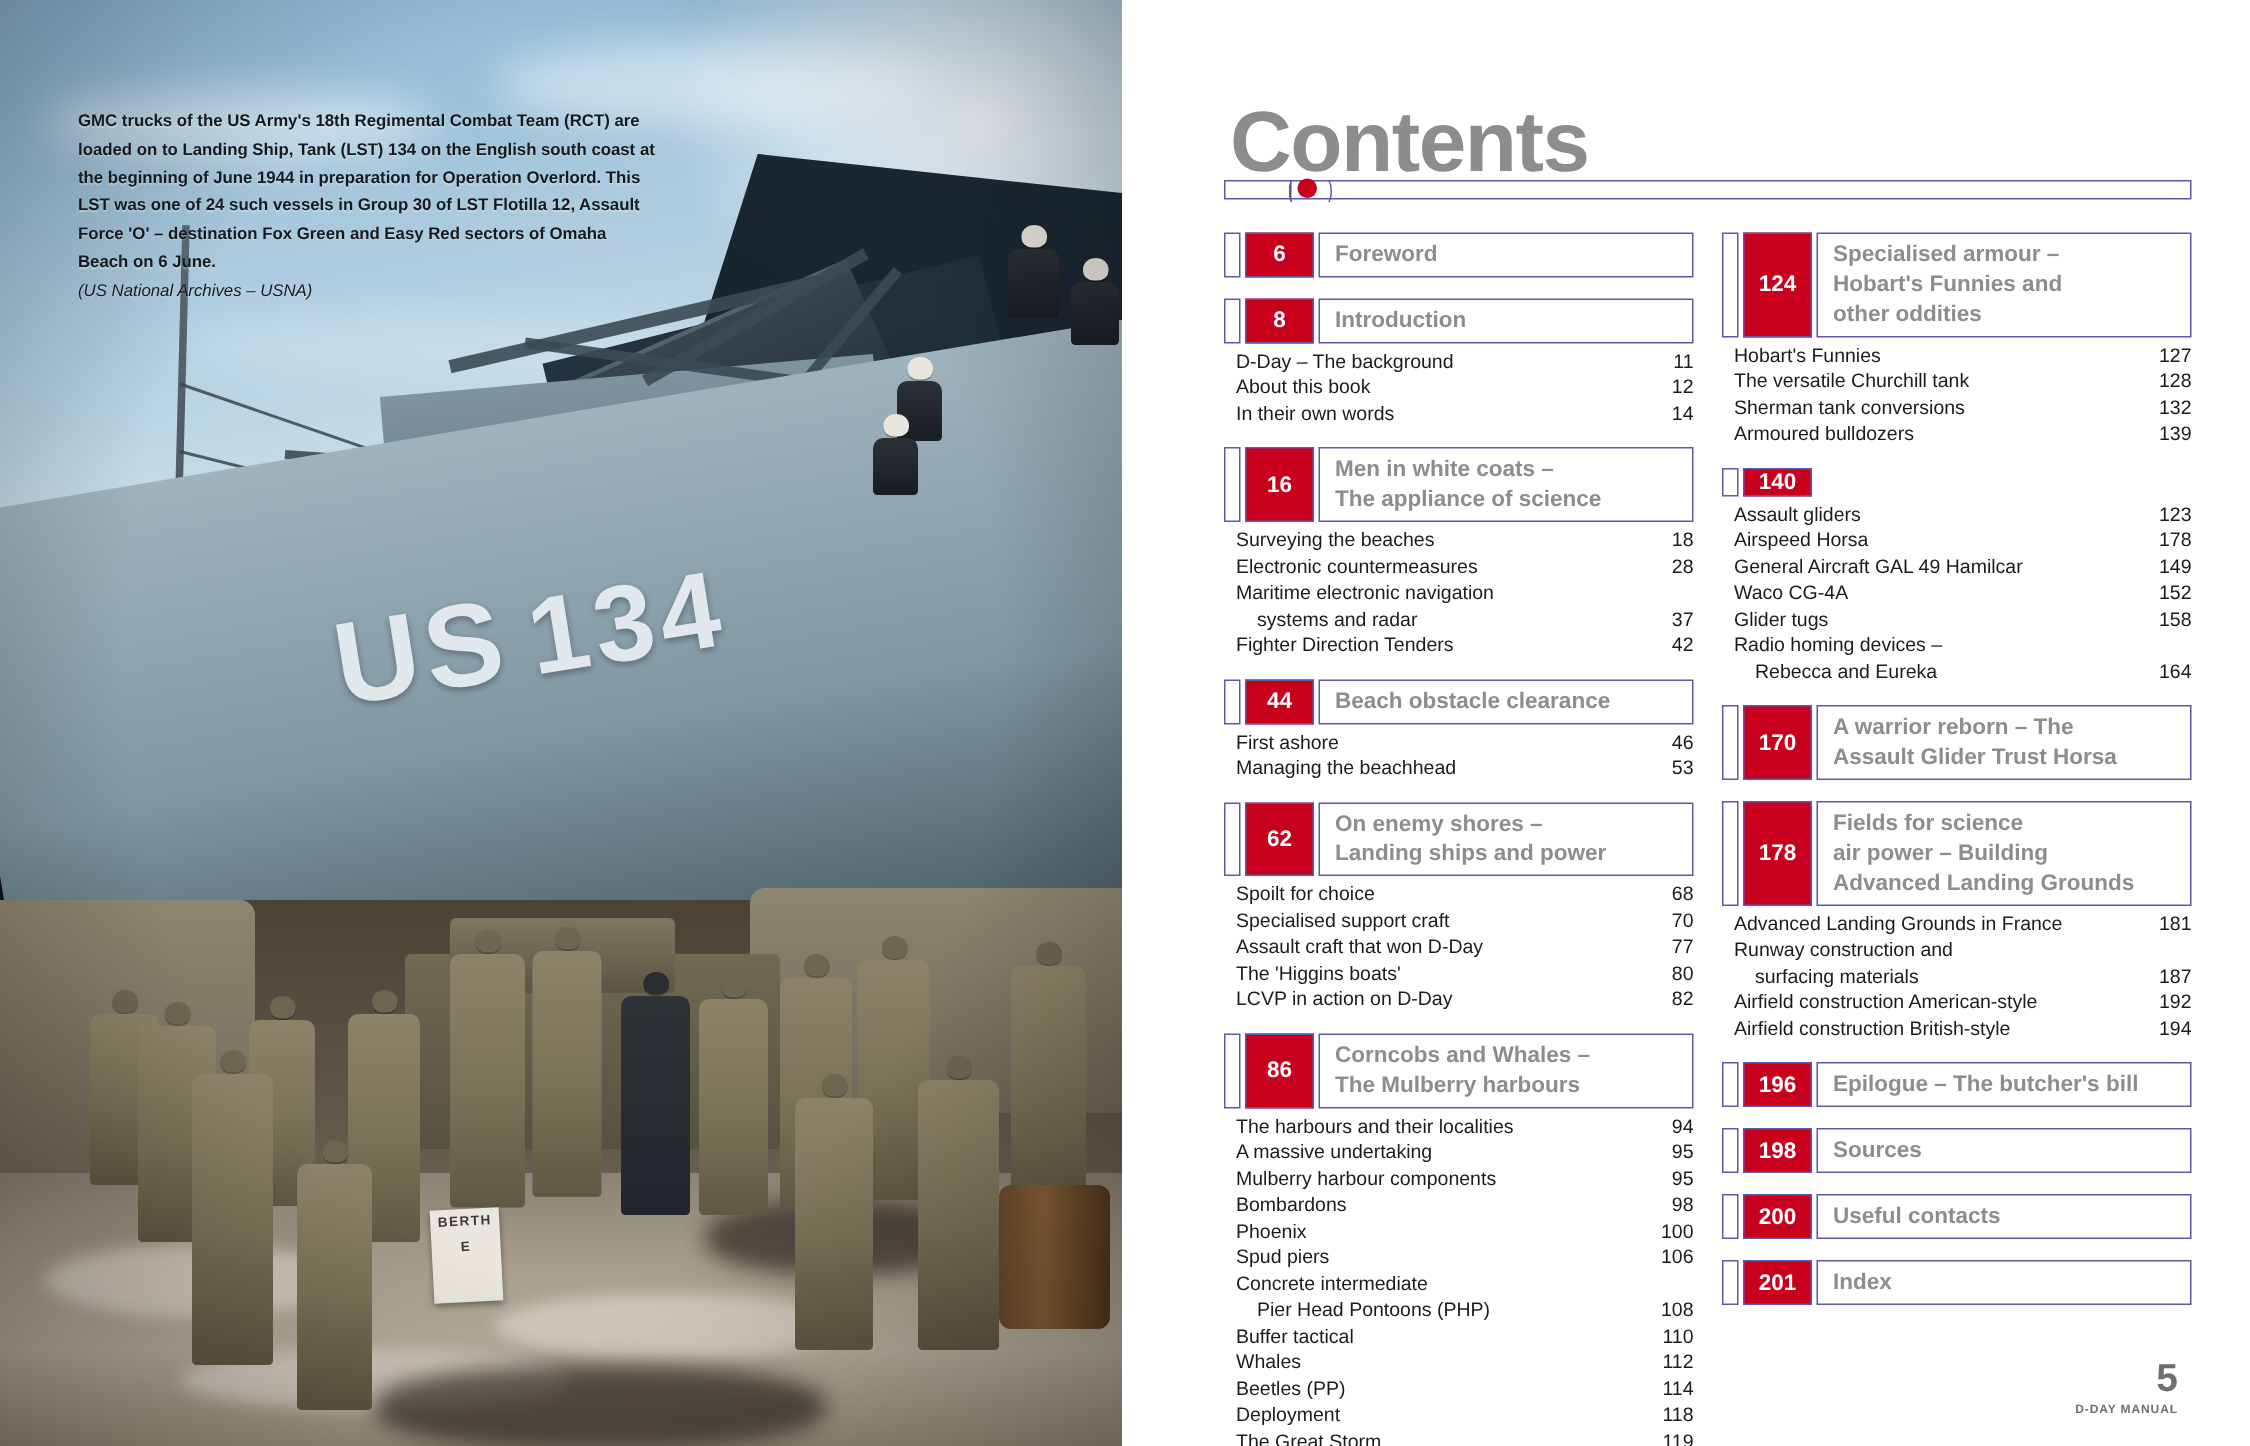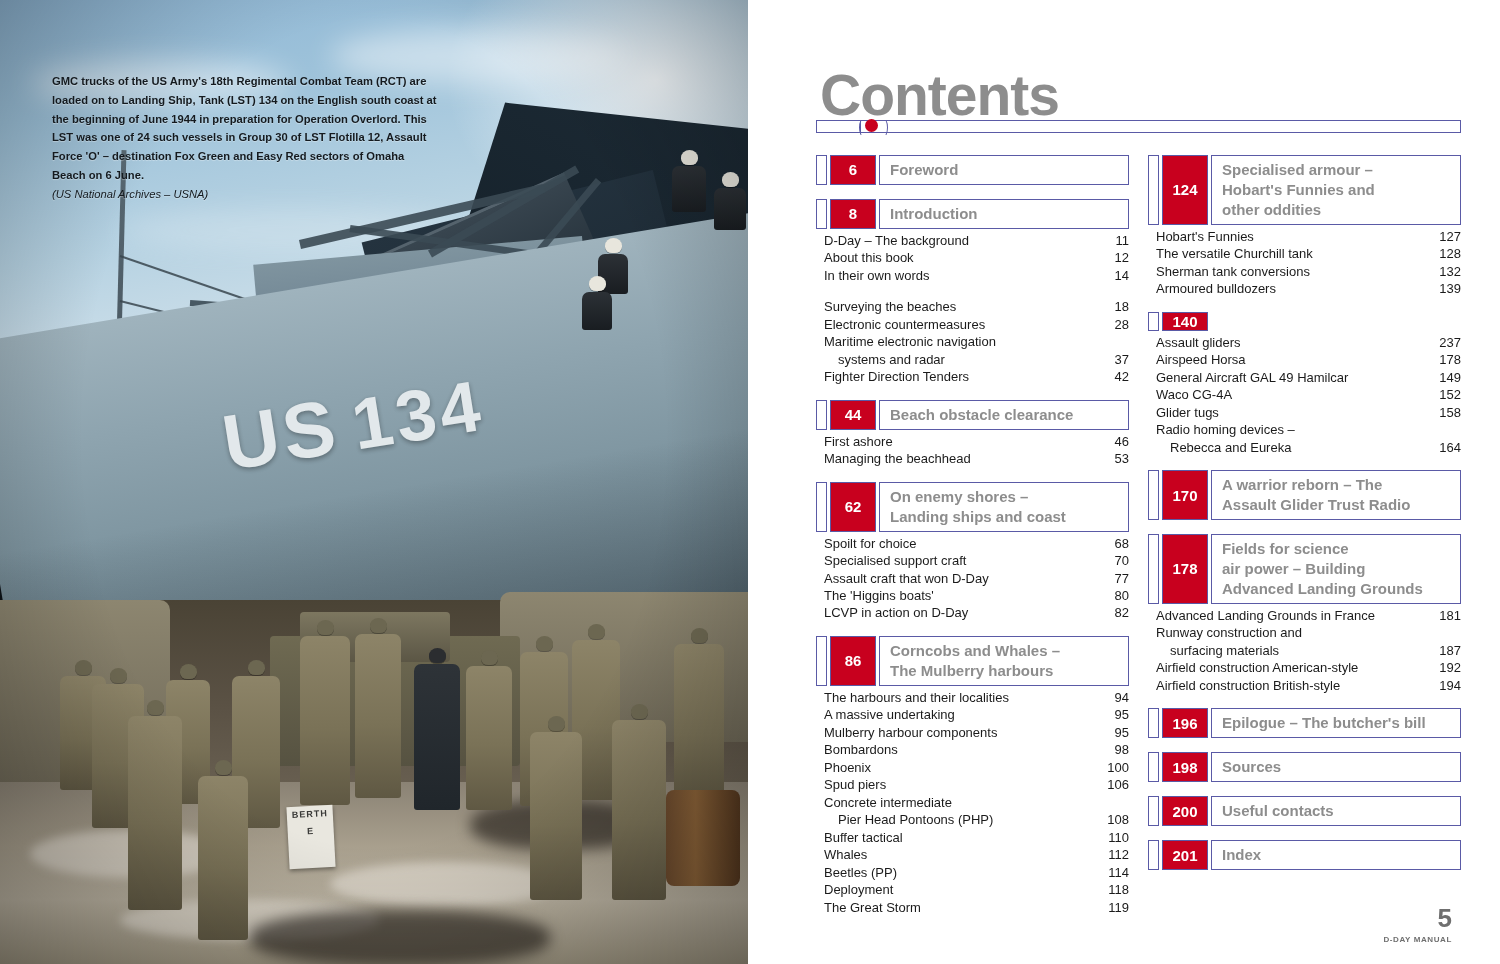--- a/index.html
+++ b/index.html
@@ -375,20 +375,28 @@
           </div>
           <div class="sub">
             <span class="s-label">About this book</span>
             <span class="s-page">12</span>
           </div>
           <div class="sub">
             <span class="s-label">In their own words</span>
             <span class="s-page">14</span>
           </div>
         </div>
+        <div class="chapter">
+          <div class="tab"></div>
+          <div class="pgbox">16</div>
+          <div class="chtitle">
+            <span class="ln">Men in white coats –</span>
+            <span class="ln">The appliance of science</span>
+          </div>
+        </div>
         <div class="subs">
           <div class="sub">
             <span class="s-label">Surveying the beaches</span>
             <span class="s-page">18</span>
           </div>
           <div class="sub">
             <span class="s-label">Electronic countermeasures</span>
             <span class="s-page">28</span>
           </div>
           <div class="sub nopage">
@@ -419,21 +427,21 @@
           <div class="sub">
             <span class="s-label">Managing the beachhead</span>
             <span class="s-page">53</span>
           </div>
         </div>
         <div class="chapter">
           <div class="tab"></div>
           <div class="pgbox">62</div>
           <div class="chtitle">
             <span class="ln">On enemy shores –</span>
-            <span class="ln">Landing ships and coast</span>
+            <span class="ln">Landing ships and power</span>
           </div>
         </div>
         <div class="subs">
           <div class="sub">
             <span class="s-label">Spoilt for choice</span>
             <span class="s-page">68</span>
           </div>
           <div class="sub">
             <span class="s-label">Specialised support craft</span>
             <span class="s-page">70</span>
@@ -542,21 +550,21 @@
             <span class="s-page">139</span>
           </div>
         </div>
         <div class="chapter">
           <div class="tab"></div>
           <div class="pgbox">140</div>
         </div>
         <div class="subs">
           <div class="sub">
             <span class="s-label">Assault gliders</span>
-            <span class="s-page">237</span>
+            <span class="s-page">123</span>
           </div>
           <div class="sub">
             <span class="s-label">Airspeed Horsa</span>
             <span class="s-page">178</span>
           </div>
           <div class="sub">
             <span class="s-label">General Aircraft GAL 49 Hamilcar</span>
             <span class="s-page">149</span>
           </div>
           <div class="sub">
@@ -574,21 +582,21 @@
           <div class="sub cont">
             <span class="s-label">Rebecca and Eureka</span>
             <span class="s-page">164</span>
           </div>
         </div>
         <div class="chapter">
           <div class="tab"></div>
           <div class="pgbox">170</div>
           <div class="chtitle">
             <span class="ln">A warrior reborn – The</span>
-            <span class="ln">Assault Glider Trust Radio</span>
+            <span class="ln">Assault Glider Trust Horsa</span>
           </div>
         </div>
         <div class="gap"></div>
         <div class="chapter">
           <div class="tab"></div>
           <div class="pgbox">178</div>
           <div class="chtitle">
             <span class="ln">Fields for science</span>
             <span class="ln">air power – Building</span>
             <span class="ln">Advanced Landing Grounds</span>

